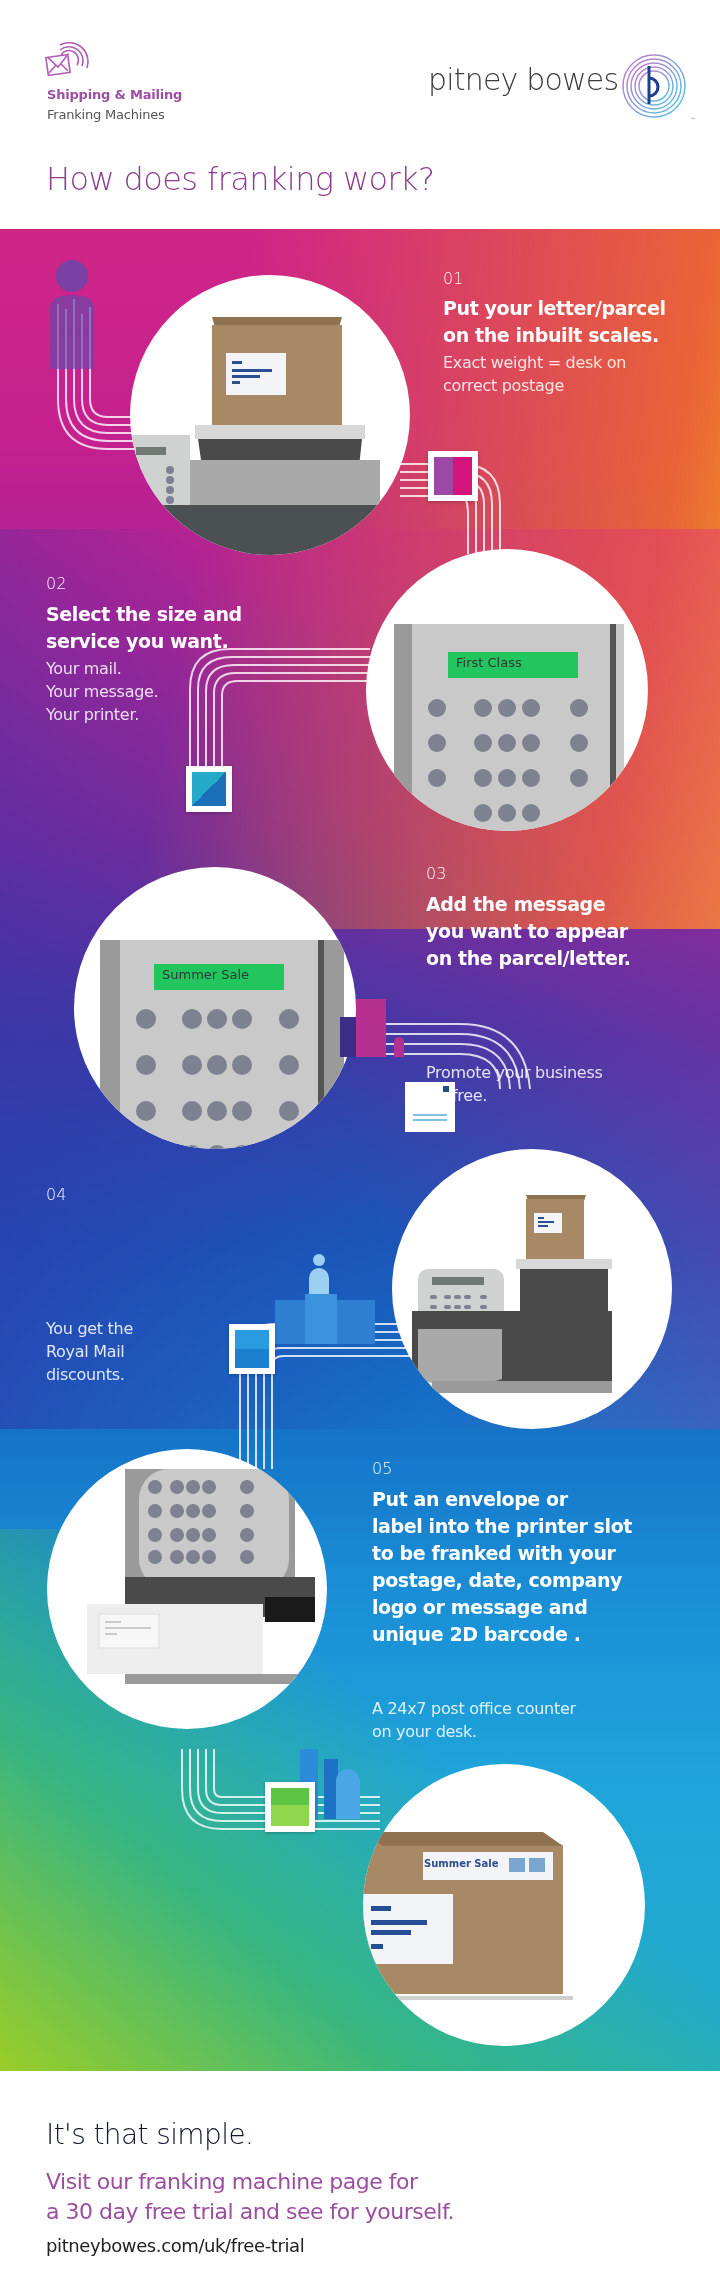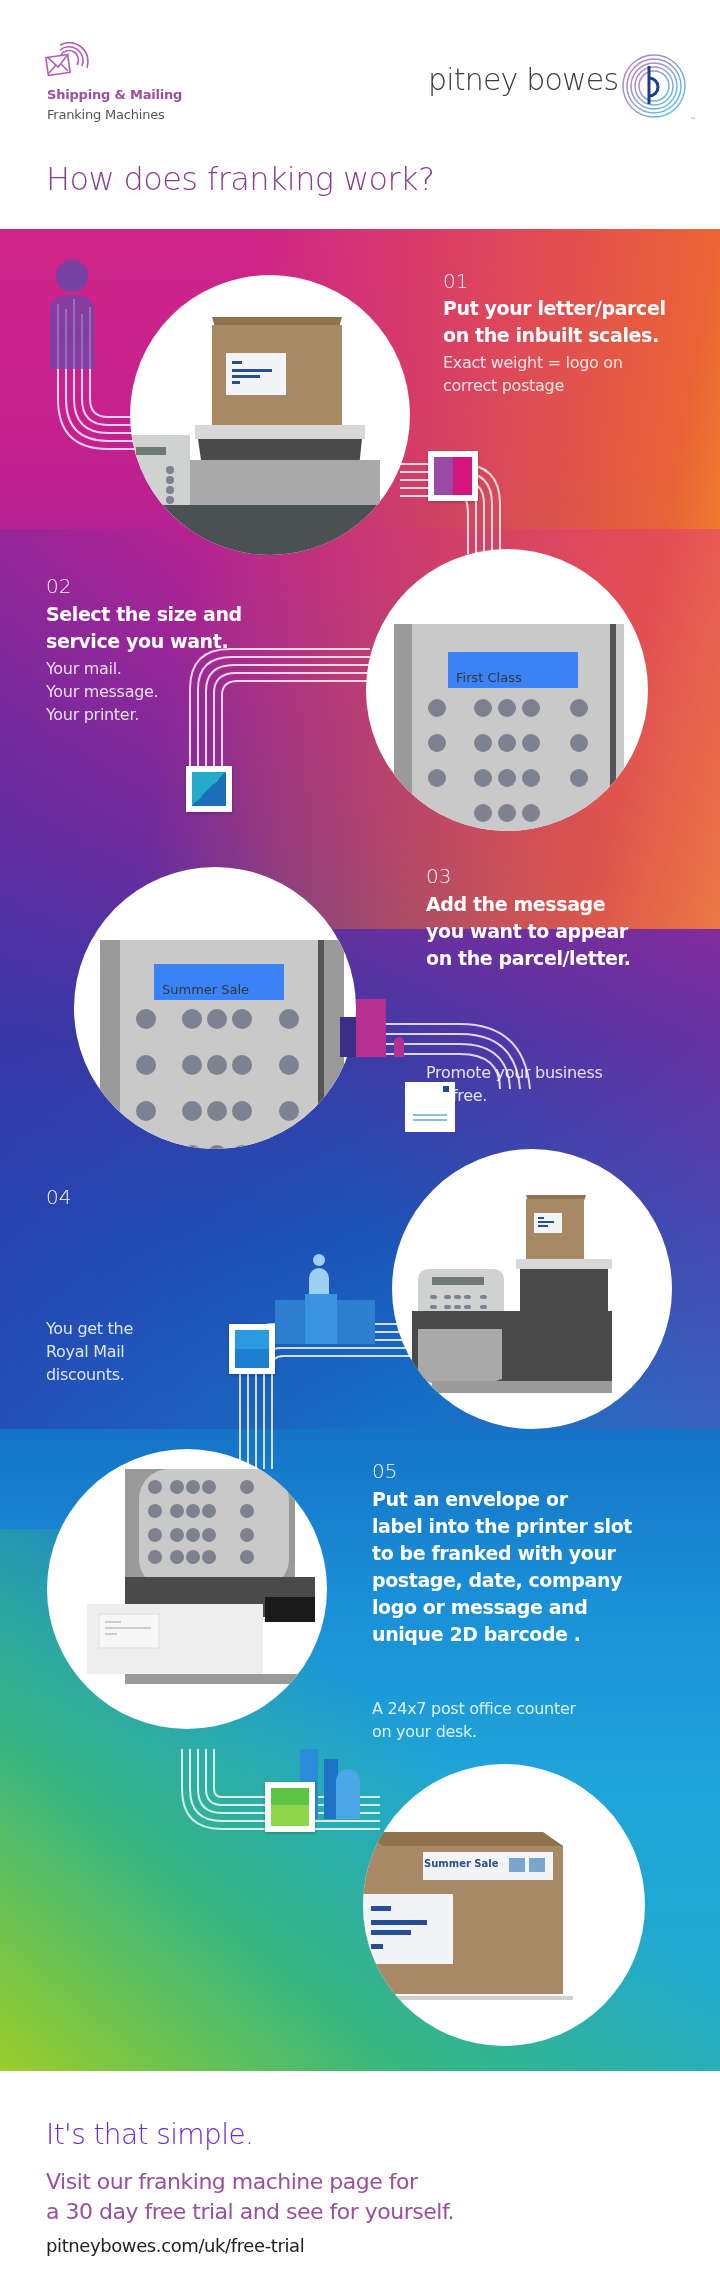--- a/index.html
+++ b/index.html
@@ -27,33 +27,33 @@
     background: linear-gradient(100deg, rgba(210,30,140,0) 30%, rgba(240,110,40,0.85) 85%, rgba(247,160,30,0.95) 100%);
   }
   .panel-overlay2 { position:absolute; left:0; top:300px; width:720px; height:900px;
     background: linear-gradient(75deg, rgba(50,50,170,0.55) 0%, rgba(60,60,170,0) 45%, rgba(220,30,150,0.35) 100%);
   }
   .panel-overlay3 { position:absolute; left:0; top:1300px; width:720px; height:542px;
     background: linear-gradient(40deg, rgba(155,205,40,1) 0%, rgba(60,185,110,0.8) 30%, rgba(40,170,200,0) 60%);
   }
 
   .circle { position:absolute; border-radius:50%; background:#fff; overflow:hidden; }
-  .step-num { position:absolute; font-size:20px; color:#fff; font-weight:300; opacity:0.95; }
+  .step-num { position:absolute; font-size:16px; color:#fff; font-weight:300; opacity:0.95; }
   .step-head { position:absolute; font-size:19px; color:#fff; font-weight:bold; line-height:27px; white-space:pre-line; letter-spacing:-0.4px; }
   .step-sub { position:absolute; font-size:16px; color:rgba(255,255,255,0.85); line-height:23px; white-space:pre-line; letter-spacing:-0.3px; }
 
   .stamp { position:absolute; background:#fff; padding:6px; box-shadow:0 1px 3px rgba(0,0,0,0.25); }
   .stamp-inner { width:100%; height:100%; }
 
   
   .keypad-dot { position:absolute; width:16px; height:16px; border-radius:50%; background:#7d8190; }
-  .screen { position:absolute; background:#3b82f6; color:#2f3933; font-size:13px; padding:18px 8px; font-family:"DejaVu Sans", sans-serif; }
+  .screen { position:absolute; background:#22c55e; color:#2f3933; font-size:13px; padding:3px 8px; font-family:"DejaVu Sans", sans-serif; }
 
   
-  .foot-1 { left:46px; top:2118px; font-size:28px; color:#6d28d9; letter-spacing:-0.6px; font-weight:300; }
+  .foot-1 { left:46px; top:2118px; font-size:28px; color:#0f172a; letter-spacing:-0.6px; font-weight:300; }
   .foot-2 { left:46px; top:2167px; font-size:22px; color:#9b4fa0; line-height:30px; white-space:pre-line; letter-spacing:-0.5px; }
   .foot-3 { left:46px; top:2235px; font-size:18px; color:#222; letter-spacing:-0.4px; }
 </style>
 </head>
 <body>
 
 <div class="abs hdr-icon">
   <svg width="48" height="44" viewBox="0 0 48 44">
     <g fill="none" stroke="#b25cb6" stroke-width="1.6">
       <path d="M16 10 A14 14 0 0 1 38 26"></path>
@@ -162,21 +162,21 @@
           <circle cx="40" cy="195" r="4"></circle>
           <circle cx="40" cy="205" r="4"></circle>
           <circle cx="40" cy="215" r="4"></circle>
           <circle cx="40" cy="225" r="4"></circle>
         </g>
     </svg>
   </div>
   <div class="step-num" style="left:443px;top:40px;">01</div>
   <div class="step-head" style="left:443px;top:66px;">Put your letter/parcel
 on the inbuilt scales.</div>
-  <div class="step-sub" style="left:443px;top:122px;">Exact weight = logo on
+  <div class="step-sub" style="left:443px;top:122px;">Exact weight = desk on
 correct postage</div>
   <div class="stamp" style="left:428px;top:222px;width:50px;height:50px;">
     <div class="stamp-inner" style="background:linear-gradient(90deg,#9a4aa4 0 50%,#d4157e 50% 100%);"></div>
   </div>
 
   <div class="circle" style="left:366px;top:320px;width:282px;height:282px;">
     <div style="position:absolute;left:28px;top:75px;width:230px;height:220px;background:#c9c9c9;"></div>
     <div style="position:absolute;left:28px;top:75px;width:18px;height:220px;background:#9a9a9a;"></div>
     <div style="position:absolute;left:244px;top:75px;width:6px;height:200px;background:#555;"></div>
     <div class="screen" style="left:82px;top:103px;width:130px;height:26px;">First Class</div>

